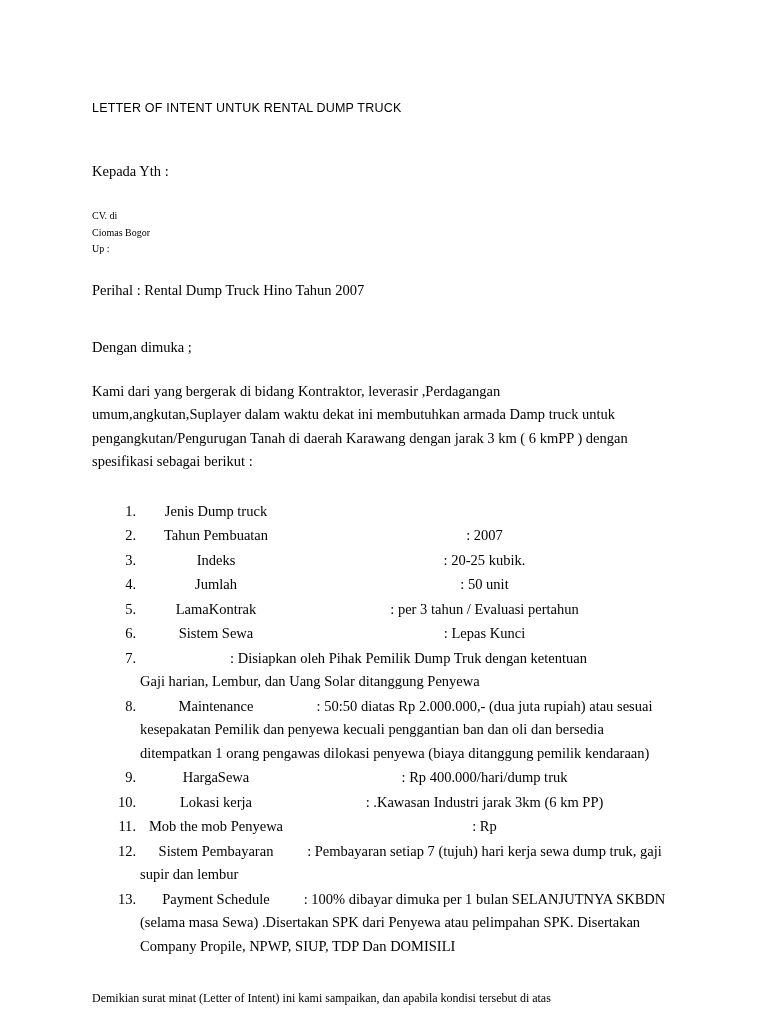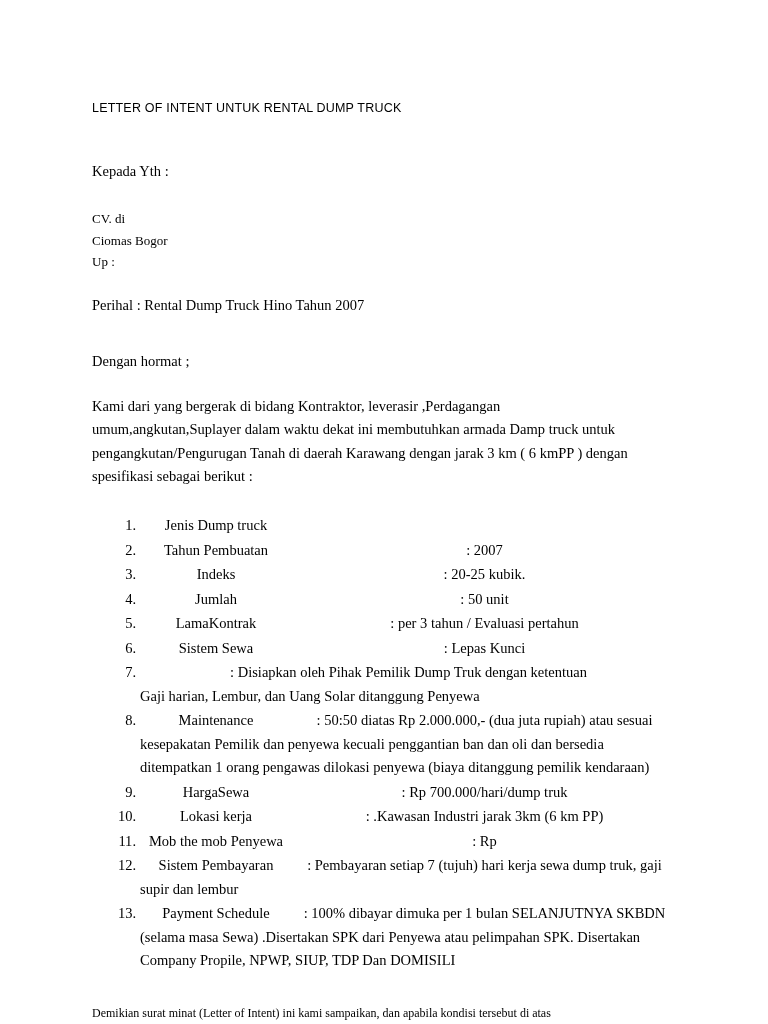--- a/index.html
+++ b/index.html
@@ -45,21 +45,21 @@
     font-size: 14.5px;
     line-height: 1.55;
     margin: 0;
   }
   .block p {
     font-size: 14.5px;
     line-height: 1.62;
     margin: 0;
   }
   .addr p {
-    font-size: 13px;
+    font-size: 10px;
     line-height: 1.62;
     margin: 0;
   }
   ol.spec {
     margin: 0;
     padding: 0 0 0 48px;
     list-style: none;
     counter-reset: specitem;
   }
   ol.spec > li {
@@ -120,21 +120,21 @@
       <p>Ciomas Bogor</p>
       <p>Up :</p>
     </div>
 
     <div class="gap-2"></div>
 
     <p class="line">Perihal : Rental Dump Truck Hino Tahun 2007</p>
 
     <div class="gap-5"></div>
 
-    <p class="line">Dengan hormat ;</p>
+    <p class="line">Dengan dimuka ;</p>
 
     <div class="gap-2"></div>
 
     <div class="block">
       <p>Kami dari   yang bergerak di bidang Kontraktor, leverasir ,Perdagangan</p>
       <p>umum,angkutan,Suplayer dalam waktu dekat ini membutuhkan armada Damp truck untuk</p>
       <p>pengangkutan/Pengurugan Tanah di daerah Karawang dengan jarak 3 km ( 6 kmPP ) dengan</p>
       <p>spesifikasi sebagai berikut :</p>
     </div>
 
@@ -186,21 +186,21 @@
         <div class="row">
           <span class="label">Maintenance</span>
           <span class="val">:  50:50  diatas Rp 2.000.000,-  (dua juta rupiah) atau sesuai</span>
         </div>
         <span class="cont">kesepakatan Pemilik dan penyewa kecuali   penggantian ban dan oli dan bersedia</span>
         <span class="cont">ditempatkan 1 orang pengawas dilokasi penyewa (biaya ditanggung pemilik kendaraan)</span>
       </li>
       <li>
         <div class="row">
           <span class="label">HargaSewa</span>
-          <span class="val">: Rp 700.000/hari/dump truk</span>
+          <span class="val">: Rp 400.000/hari/dump truk</span>
         </div>
       </li>
       <li>
         <div class="row">
           <span class="label">Lokasi kerja</span>
           <span class="val">: .Kawasan Industri   jarak 3km (6 km PP)</span>
         </div>
       </li>
       <li>
         <div class="row">

